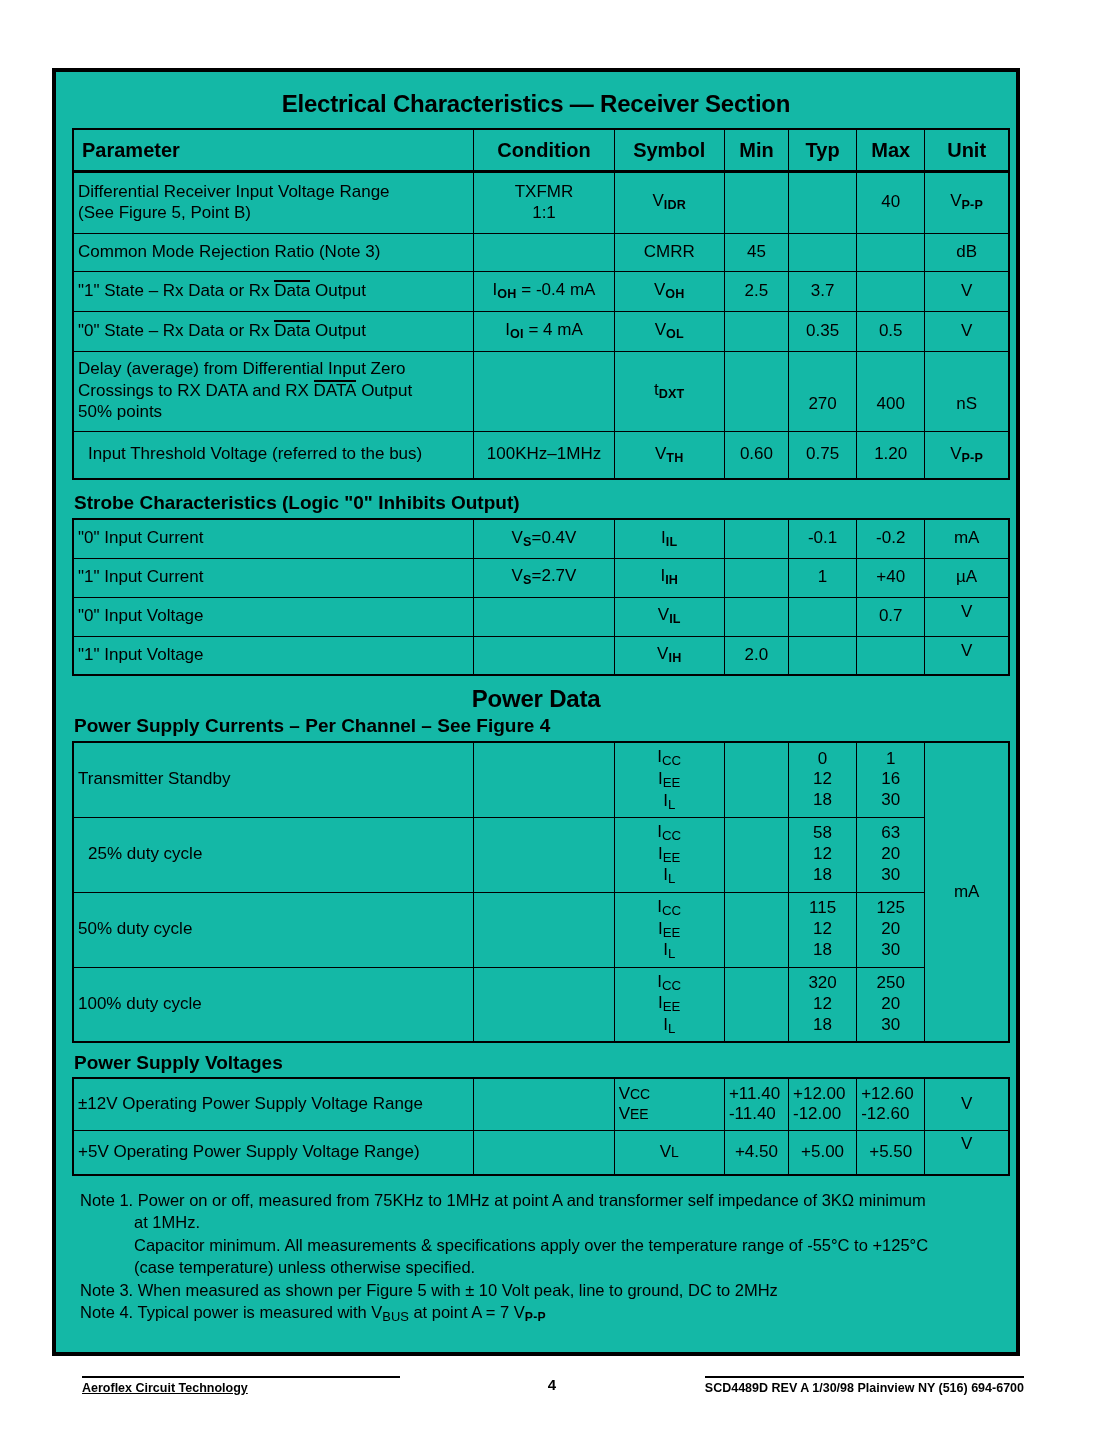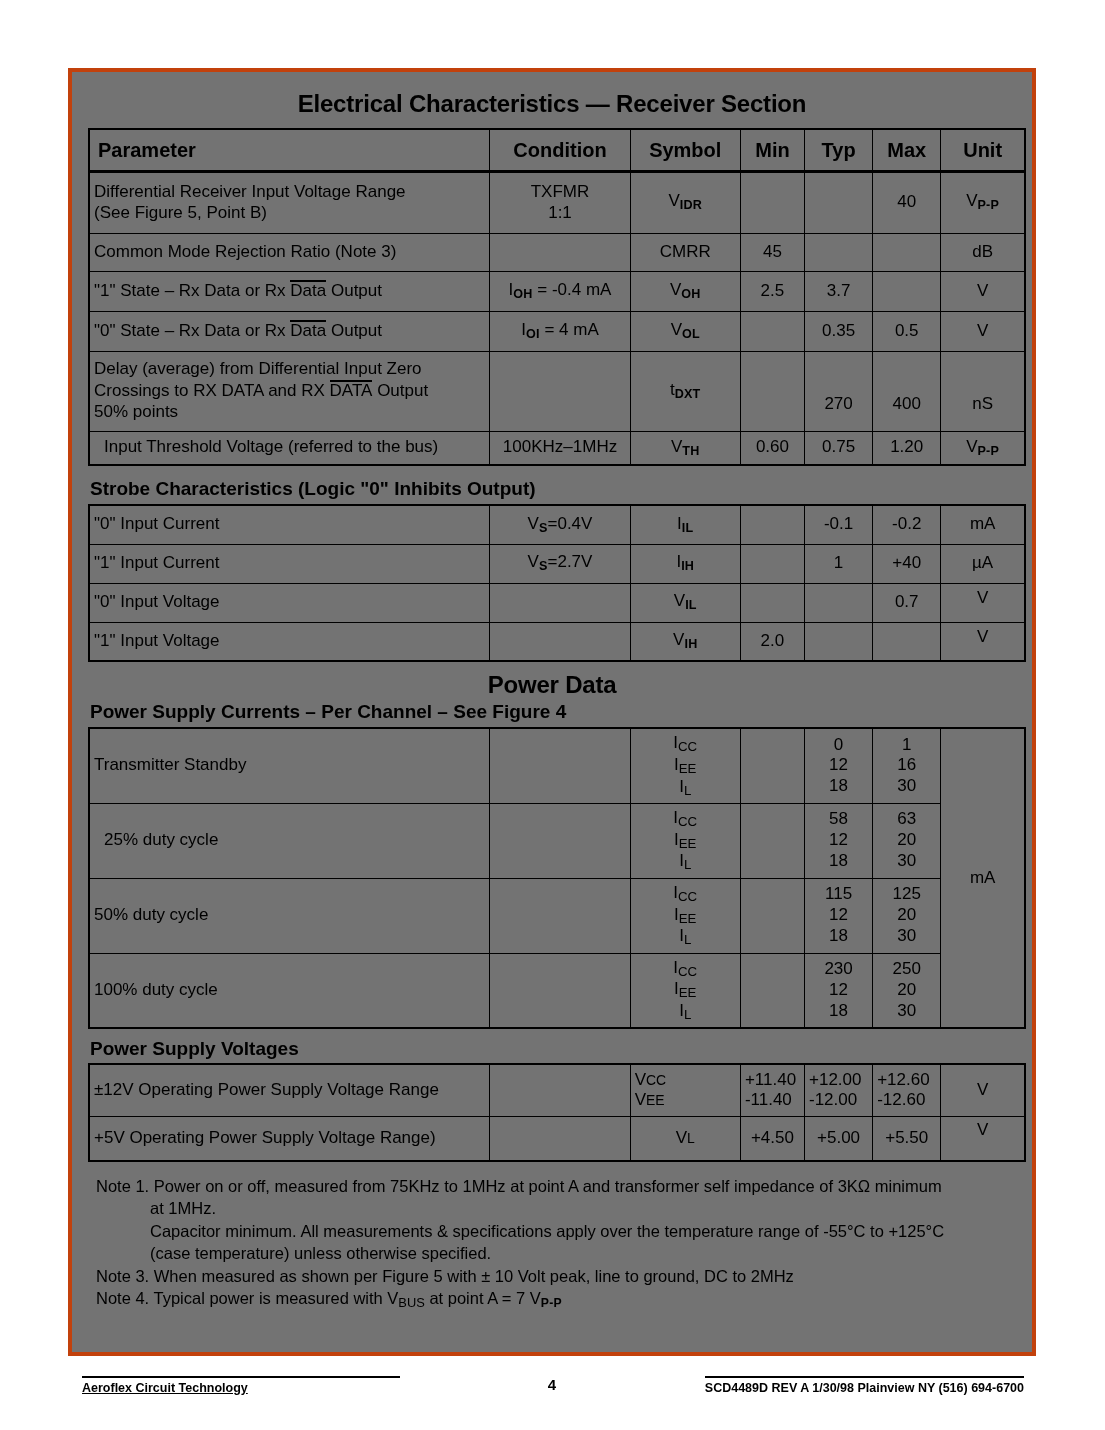--- a/index.html
+++ b/index.html
@@ -11,24 +11,24 @@
     width: 1105px; height: 1430px;
     font-family: "Liberation Sans", sans-serif;
     color: #000000;
     position: relative;
     overflow: hidden;
   }
 
   
   .page-frame {
     position: absolute;
-    left: 68px; top: 68px;
+    left: 52px; top: 68px;
     width: 968px; height: 1288px;
-    border: 4px solid #c2410c;
-    background: #737373;
+    border: 4px solid #000000;
+    background: #14b8a6;
   }
   .frame-inner {
     padding: 14px 16px 0 16px;
     height: 100%;
   }
 
   
   .section-title {
     text-align: center;
     font-weight: bold;
@@ -227,21 +227,21 @@
           <div>50% points</div>
         </td>
         <td class="ctr"></td>
         <td class="ctr"><span class="pre-t">t</span><sub class="b">DXT</sub></td>
         <td class="ctr"></td>
         <td class="ctr" style="vertical-align:bottom;padding-bottom:16px;">270</td>
         <td class="ctr" style="vertical-align:bottom;padding-bottom:16px;">400</td>
         <td class="ctr" style="vertical-align:bottom;padding-bottom:16px;">nS</td>
       </tr>
 
-      <tr style="height:34px;">
+      <tr style="height:48px;">
         <td class="param ind">Input Threshold Voltage (referred to the bus)</td>
         <td class="ctr">100KHz–1MHz</td>
         <td class="ctr"><span>V</span><sub class="b">TH</sub></td>
         <td class="ctr">0.60</td>
         <td class="ctr">0.75</td>
         <td class="ctr">1.20</td>
         <td class="ctr"><span>V</span><sub class="b">P-P</sub></td>
       </tr>
     </tbody>
   </table>
@@ -376,21 +376,21 @@
       <tr style="height:75px;">
         <td class="param">100% duty cycle</td>
         <td class="ctr"></td>
         <td class="stack3">
           <div><span>I</span><sub class="n">CC</sub></div>
           <div><span>I</span><sub class="n">EE</sub></div>
           <div><span>I</span><sub class="n">L</sub></div>
         </td>
         <td class="ctr"></td>
         <td class="stack3">
-          <div>230</div>
+          <div>320</div>
               <div>12</div>
               <div>18</div>
         </td>
         <td class="stack3">
           <div>250</div>
               <div>20</div>
               <div>30</div>
         </td>
       </tr>
     </tbody>

